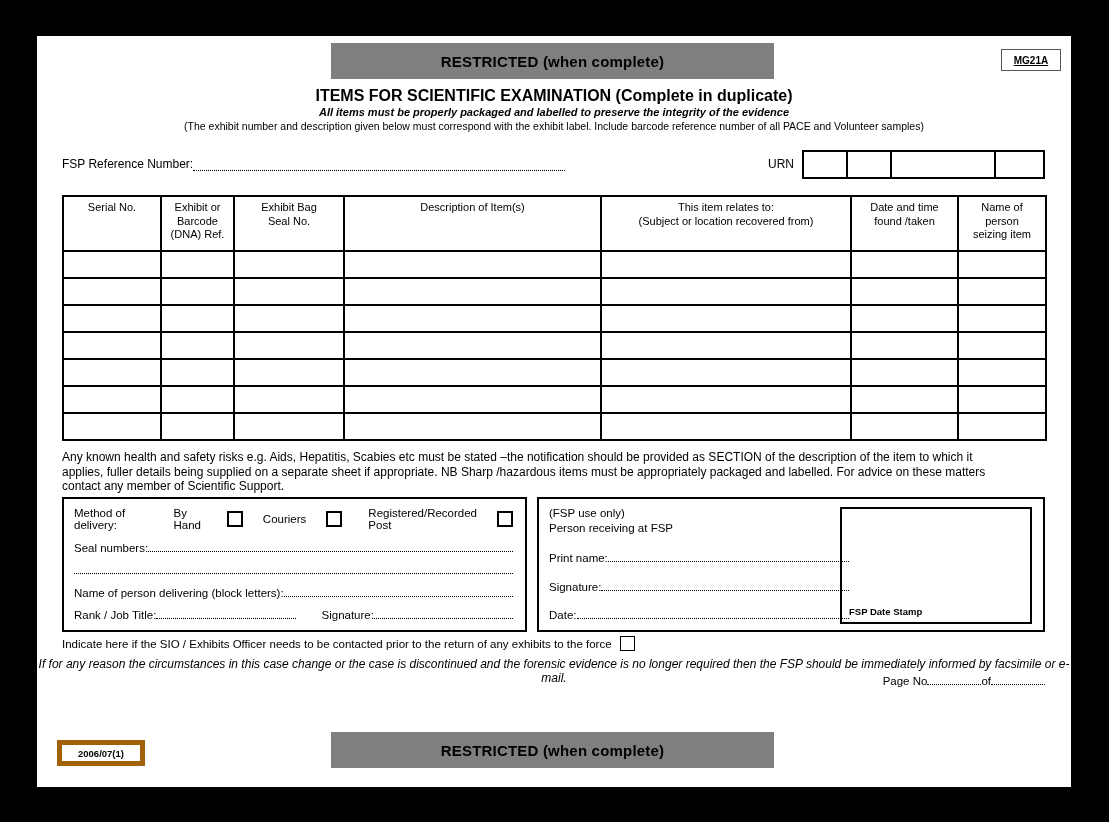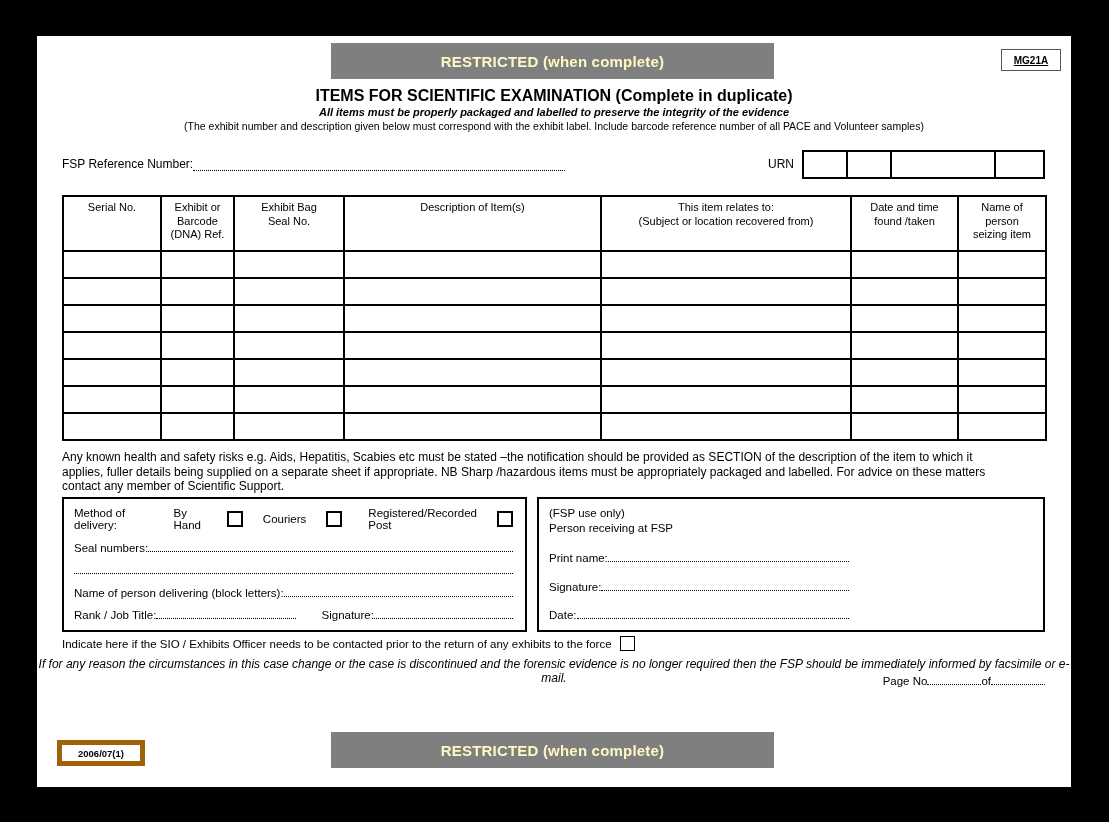--- a/index.html
+++ b/index.html
@@ -10,21 +10,21 @@
     font-family: "Liberation Sans", sans-serif;
     color: #000;
   }
   .page {
     position: absolute; left: 37px; top: 36px;
     width: 1034px; height: 751px;
     background: #fff;
   }
   .banner {
     position: absolute; left: 294px; width: 443px; height: 36px;
-    background: #7f7f7f; color: #fef9c3;
+    background: #7f7f7f; color: #000000;
     font-weight: bold; font-size: 15px;
     display: flex; align-items: center; justify-content: center;
     letter-spacing: 0.2px;
   }
   .banner-top { top: 7px; }
   .banner-bottom { top: 696px; }
   .form-code {
     position: absolute; left: 964px; top: 13px; width: 60px; height: 22px;
     border: 1px solid #555;
     display: flex; align-items: center; justify-content: center;
@@ -284,20 +284,23 @@
       </div>
       <div class="fline">
         <span>Signature:</span>
         <span class="dots"></span>
       </div>
       <div class="fline">
         <span>Date:</span>
         <span class="dots"></span>
       </div>
     </div>
+    <div class="stamp-box">
+      <span class="stamp-label">FSP Date Stamp</span>
+    </div>
   </div>
 
   <div class="sio-row">
     <span>Indicate here if the SIO / Exhibits Officer needs to be contacted prior to the return of any exhibits to the force</span>
     <span class="checkbox"></span>
   </div>
 
   <div class="change-note">If for any reason the circumstances in this case change or the case is discontinued and the forensic evidence is no longer required then the FSP should be immediately informed by facsimile or e-mail.</div>
 
   <div class="pageno-row">

